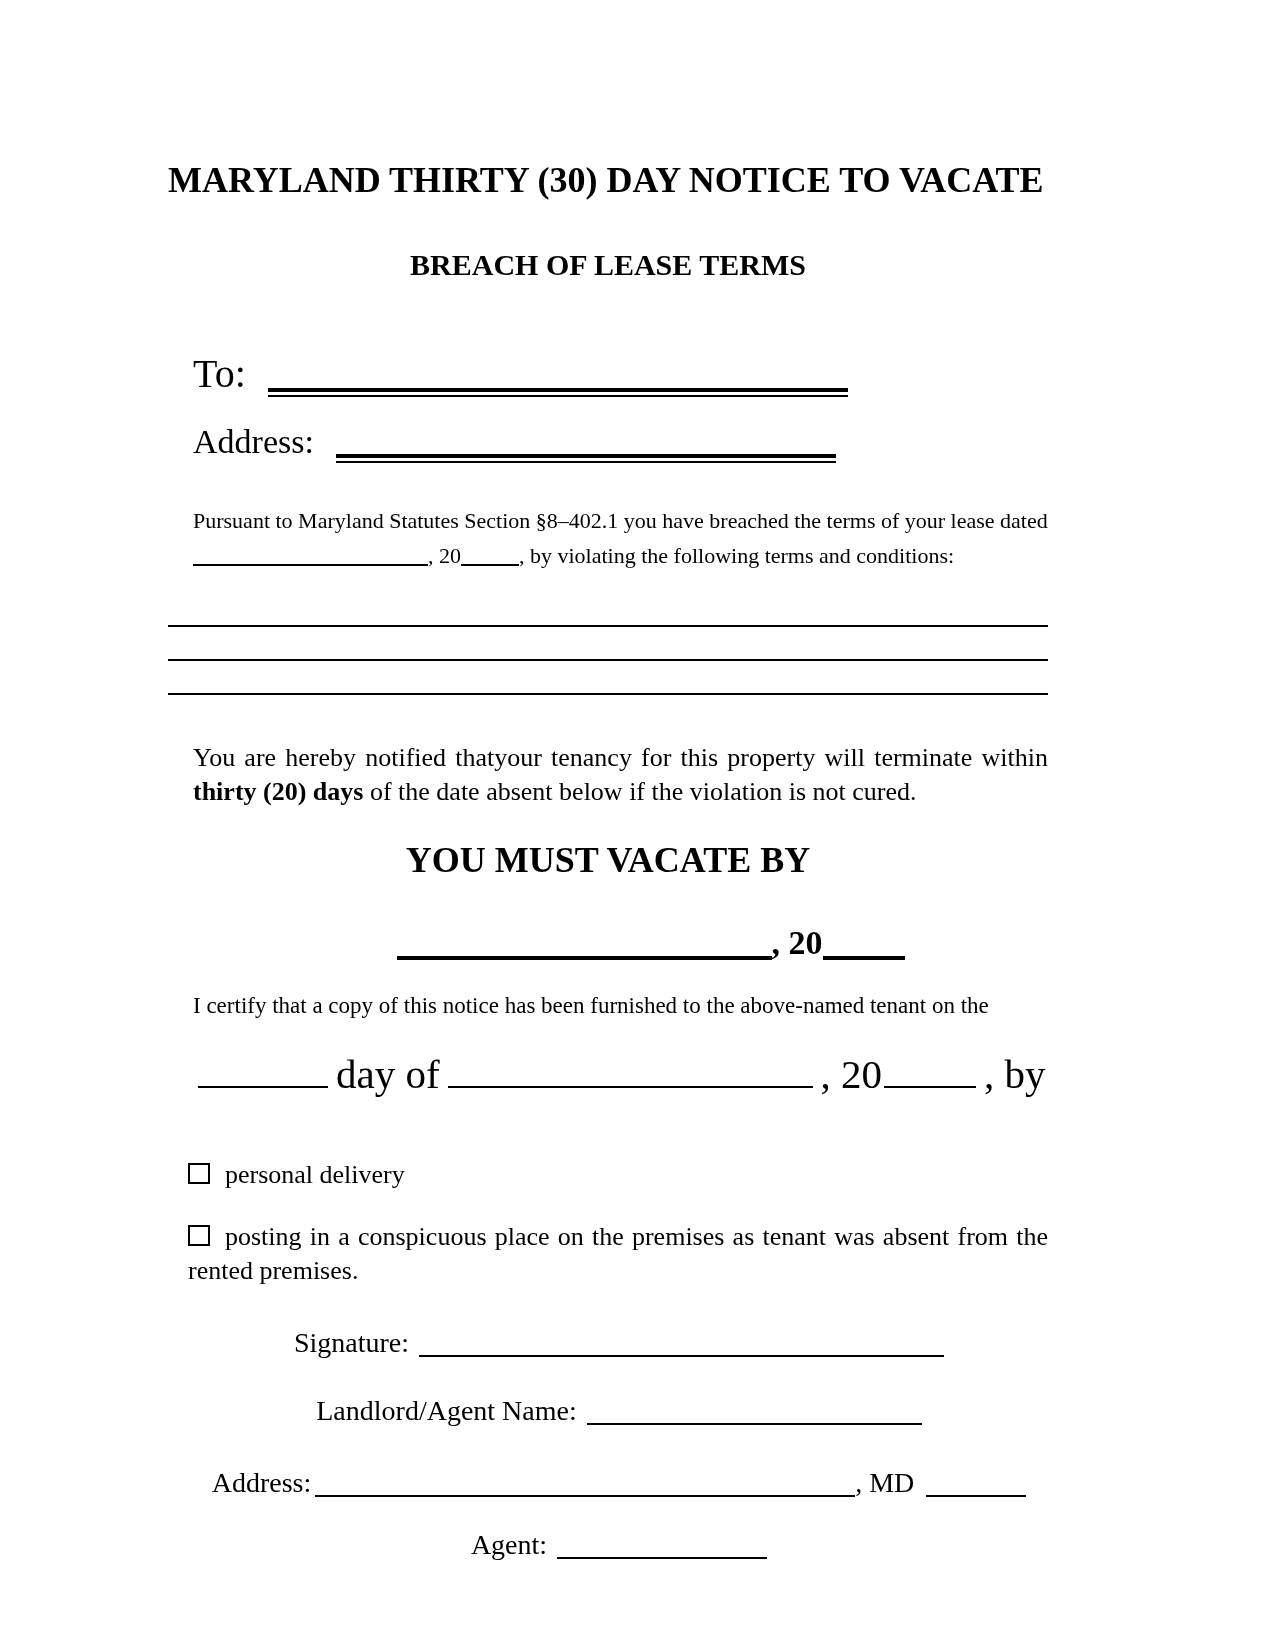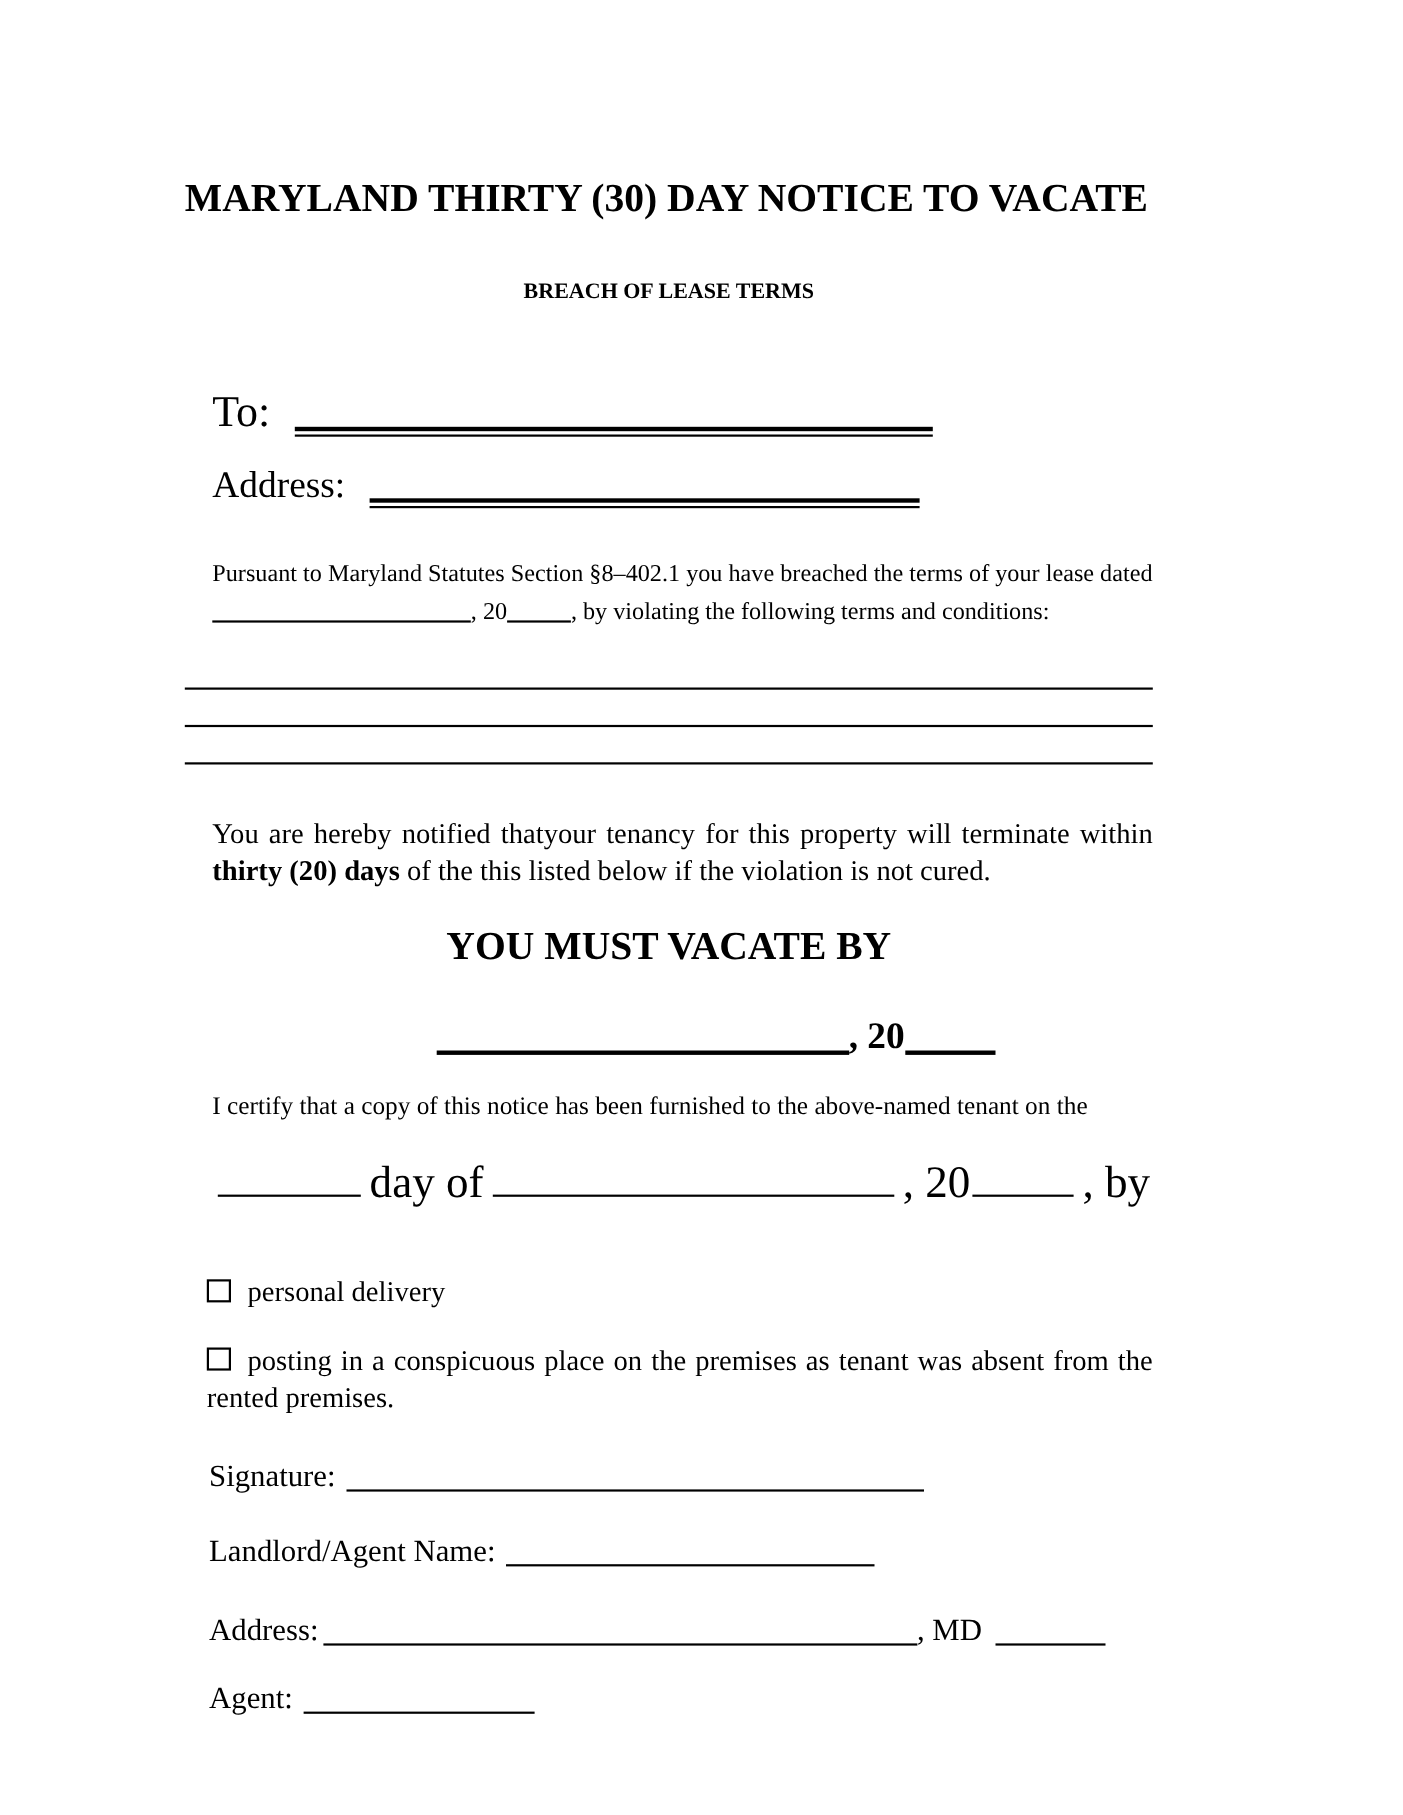--- a/index.html
+++ b/index.html
@@ -10,21 +10,21 @@
     overflow:hidden;
   }
   .content { margin-left:168px; width:880px; }
 
   .doc-title {
     margin:160px 0 0 0; text-align:left;
     font-size:36px; font-weight:bold; line-height:40px;
   }
   .doc-subtitle {
     margin:52px 0 0 0; text-align:center;
-    font-size:20px; font-weight:bold; line-height:26px;
+    font-size:30px; font-weight:bold; line-height:26px;
   }
 
   
   .blank {
     display:inline-block; height:1em;
     border-bottom:2px solid #000;
     margin-bottom:-0.18em;
   }
   .blank.bold { border-bottom-width:4px; }
 
@@ -84,21 +84,21 @@
     font-size:26px; line-height:34px; text-align:justify;
   }
   .cbx-para.first { margin-top:64px; }
   .cbx-para.second { margin-top:28px; }
   .cbx {
     display:inline-block; width:18px; height:17px;
     border:2px solid #000; margin-bottom:-1px; margin-right:15px;
     background:#fff;
   }
 
-  .sig-row { margin-left:22px; font-size:28px; line-height:38px; }
+  .sig-row { margin-left:22px; font-size:28px; line-height:38px;text-align:center; }
   .sig-row .blank { margin-left:10px; }
   .row-signature { margin-top:36px; }
   .row-signature .blank { width:525px; }
   .row-landlord { margin-top:30px; }
   .row-landlord .blank { width:335px; }
   .row-address { margin-top:34px; }
   .row-address .blank.addr2 { width:540px; margin-left:4px; }
   .row-address .blank.zip { width:100px; margin-left:12px; }
   .row-phone { margin-top:24px; }
   .row-phone .blank { width:210px; }
@@ -126,21 +126,21 @@
     <span>Pursuant to Maryland Statutes Section §8–402.1 you have breached the terms of your lease dated</span><span class="blank lease-date"></span><span>, 20</span><span class="blank lease-year"></span><span>, by violating the following terms and conditions:</span>
   </p>
 
   <div class="rules">
     <div class="rule"></div>
     <div class="rule"></div>
     <div class="rule"></div>
   </div>
 
   <p class="para2">
-    <span>You are hereby notified thatyour tenancy for this property will terminate within </span><b>thirty (20) days</b><span> of the this listed below if the violation is not cured.</span>
+    <span>You are hereby notified thatyour tenancy for this property will terminate within </span><b>thirty (20) days</b><span> of the date absent below if the violation is not cured.</span>
   </p>
 
   <div class="vacate-heading">YOU MUST VACATE BY</div>
 
   <div class="date-row">
     <span class="blank bold vacate-date"></span><span>, 20</span><span class="blank bold vacate-year"></span>
   </div>
 
   <p class="certify">I certify that a copy of this notice has been furnished to the above-named tenant on the</p>
 

